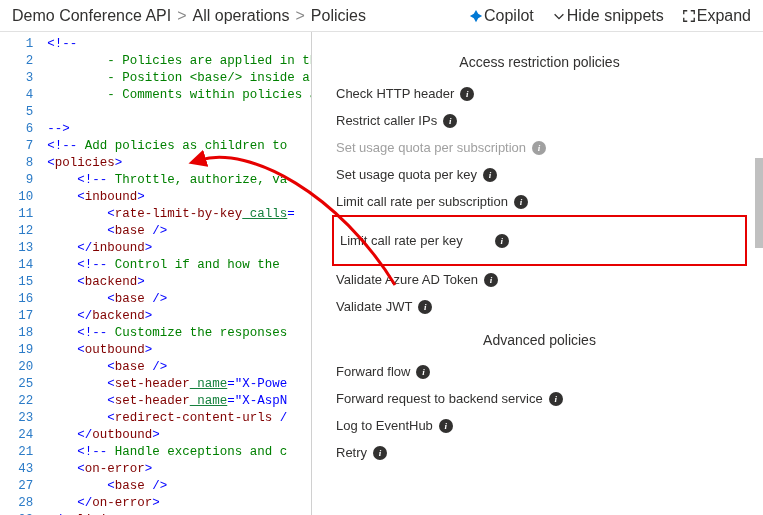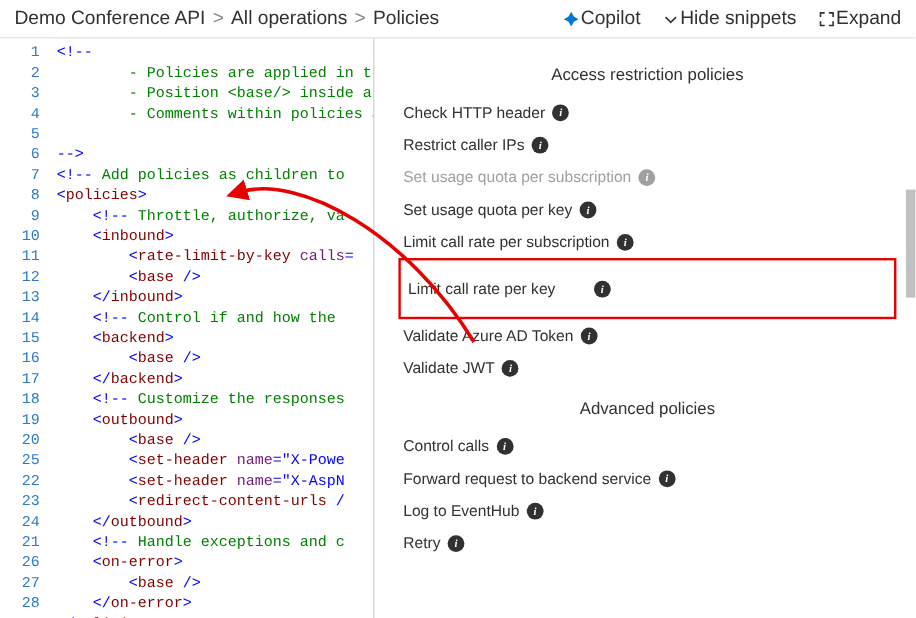--- a/index.html
+++ b/index.html
@@ -12,21 +12,21 @@
 .action { display: flex; align-items: center; gap: 1px; cursor: pointer; color: #323130; }
 .action svg { width: 14px; height: 14px; }
 .main { display: flex; height: calc(515px - 32px); }
 .editor { width: 312px; border-right: 1px solid #d0d0d0; display: flex; font-family: Consolas, "Courier New", monospace; font-size: 12.5px; line-height: 17px; overflow: hidden; }
 .gutter { width: 44px; text-align: right; padding: 4px 10px 4px 0; color: #2b7bc7; background: #fff; user-select: none; }
 .gutter div { height: 17px; }
 .code { padding: 4px 0 4px 4px; white-space: pre; color: #333; overflow: hidden; }
 .code .ln { height: 17px; display: block;}
 .c-comment { color: #008000; }
 .c-tag { color: #800000; }
-.c-attr { color: #701a75; }
+.c-attr { color: #15803d; text-decoration: underline; }
 .c-punct { color: #0000ff; }
 .side { flex: 1; padding: 10px 16px 10px 20px; overflow-y: auto; position: relative; }
 .group-title { font-size: 14px; font-weight: 400; color: #323130; margin: 12px 0 10px; text-align: center; }
 .policy { display: flex; align-items: center; gap: 6px; padding: 6px 4px; cursor: pointer; color: #323130; font-size: 13px; text-align: center; }
 .policy.disabled { color: #a0a0a0; cursor: default; }
 .policy .info { width: 14px; height: 14px; border-radius: 50%; background: #323130; color: #fff; display: inline-flex; align-items: center; justify-content: center; font-size: 9px; font-weight: bold; font-style: italic; font-family: serif; }
 .policy.disabled .info { background: #a0a0a0; }
 .policy.highlighted { border: 2px solid #e60000; padding: 16px 6px; gap: 32px; }
 .scroll-indicator { position: absolute; right: 0; top: 158px; width: 8px; height: 90px; background: #c0c0c0; }
 .arrow-overlay { position: absolute; pointer-events: none; z-index: 10; }
@@ -85,21 +85,21 @@
         <div>16</div>
         <div>17</div>
         <div>18</div>
         <div>19</div>
         <div>20</div>
         <div>25</div>
         <div>22</div>
         <div>23</div>
         <div>24</div>
         <div>21</div>
-        <div>26</div>
+        <div>43</div>
         <div>27</div>
         <div>28</div>
         <div>29</div>
       </div>
     <div class="code" id="code"><span class="ln"><span class="c-punct">&lt;!--</span></span><span class="ln">        <span class="c-comment">- Policies are applied in th</span></span><span class="ln">        <span class="c-comment">- Position &lt;base/&gt; inside a </span></span><span class="ln">        <span class="c-comment">- Comments within policies a</span></span><span class="ln"></span><span class="ln"><span class="c-punct">--&gt;</span></span><span class="ln"><span class="c-punct">&lt;!-- </span><span class="c-comment">Add policies as children to</span></span><span class="ln"><span class="c-punct">&lt;</span><span class="c-tag">policies</span><span class="c-punct">&gt;</span></span><span class="ln">    <span class="c-punct">&lt;!-- </span><span class="c-comment">Throttle, authorize, va</span></span><span class="ln">    <span class="c-punct">&lt;</span><span class="c-tag">inbound</span><span class="c-punct">&gt;</span></span><span class="ln">        <span class="c-punct">&lt;</span><span class="c-tag">rate-limit-by-key</span><span class="c-attr"> calls</span><span class="c-punct">=</span></span><span class="ln">        <span class="c-punct">&lt;</span><span class="c-tag">base</span><span class="c-punct"> /&gt;</span></span><span class="ln">    <span class="c-punct">&lt;/</span><span class="c-tag">inbound</span><span class="c-punct">&gt;</span></span><span class="ln">    <span class="c-punct">&lt;!-- </span><span class="c-comment">Control if and how the </span></span><span class="ln">    <span class="c-punct">&lt;</span><span class="c-tag">backend</span><span class="c-punct">&gt;</span></span><span class="ln">        <span class="c-punct">&lt;</span><span class="c-tag">base</span><span class="c-punct"> /&gt;</span></span><span class="ln">    <span class="c-punct">&lt;/</span><span class="c-tag">backend</span><span class="c-punct">&gt;</span></span><span class="ln">    <span class="c-punct">&lt;!-- </span><span class="c-comment">Customize the responses</span></span><span class="ln">    <span class="c-punct">&lt;</span><span class="c-tag">outbound</span><span class="c-punct">&gt;</span></span><span class="ln">        <span class="c-punct">&lt;</span><span class="c-tag">base</span><span class="c-punct"> /&gt;</span></span><span class="ln">        <span class="c-punct">&lt;</span><span class="c-tag">set-header</span><span class="c-attr"> name</span><span class="c-punct">="X-Powe</span></span><span class="ln">        <span class="c-punct">&lt;</span><span class="c-tag">set-header</span><span class="c-attr"> name</span><span class="c-punct">="X-AspN</span></span><span class="ln">        <span class="c-punct">&lt;</span><span class="c-tag">redirect-content-urls</span><span class="c-punct"> /</span></span><span class="ln">    <span class="c-punct">&lt;/</span><span class="c-tag">outbound</span><span class="c-punct">&gt;</span></span><span class="ln">    <span class="c-punct">&lt;!-- </span><span class="c-comment">Handle exceptions and c</span></span><span class="ln">    <span class="c-punct">&lt;</span><span class="c-tag">on-error</span><span class="c-punct">&gt;</span></span><span class="ln">        <span class="c-punct">&lt;</span><span class="c-tag">base</span><span class="c-punct"> /&gt;</span></span><span class="ln">    <span class="c-punct">&lt;/</span><span class="c-tag">on-error</span><span class="c-punct">&gt;</span></span><span class="ln"><span class="c-punct">&lt;/</span><span class="c-tag">policies</span><span class="c-punct">&gt;</span></span></div>
   </div>
   <div class="side" id="side">
       <div class="group-title">Access restriction policies</div>
       <div class="policy">
         <span>Check HTTP header</span>
@@ -128,21 +128,21 @@
       <div class="policy">
         <span>Validate Azure AD Token</span>
         <span class="info">i</span>
       </div>
       <div class="policy">
         <span>Validate JWT</span>
         <span class="info">i</span>
       </div>
       <div class="group-title">Advanced policies</div>
       <div class="policy">
-        <span>Control calls</span>
+        <span>Forward flow</span>
         <span class="info">i</span>
       </div>
       <div class="policy">
         <span>Forward request to backend service</span>
         <span class="info">i</span>
       </div>
       <div class="policy">
         <span>Log to EventHub</span>
         <span class="info">i</span>
       </div>

